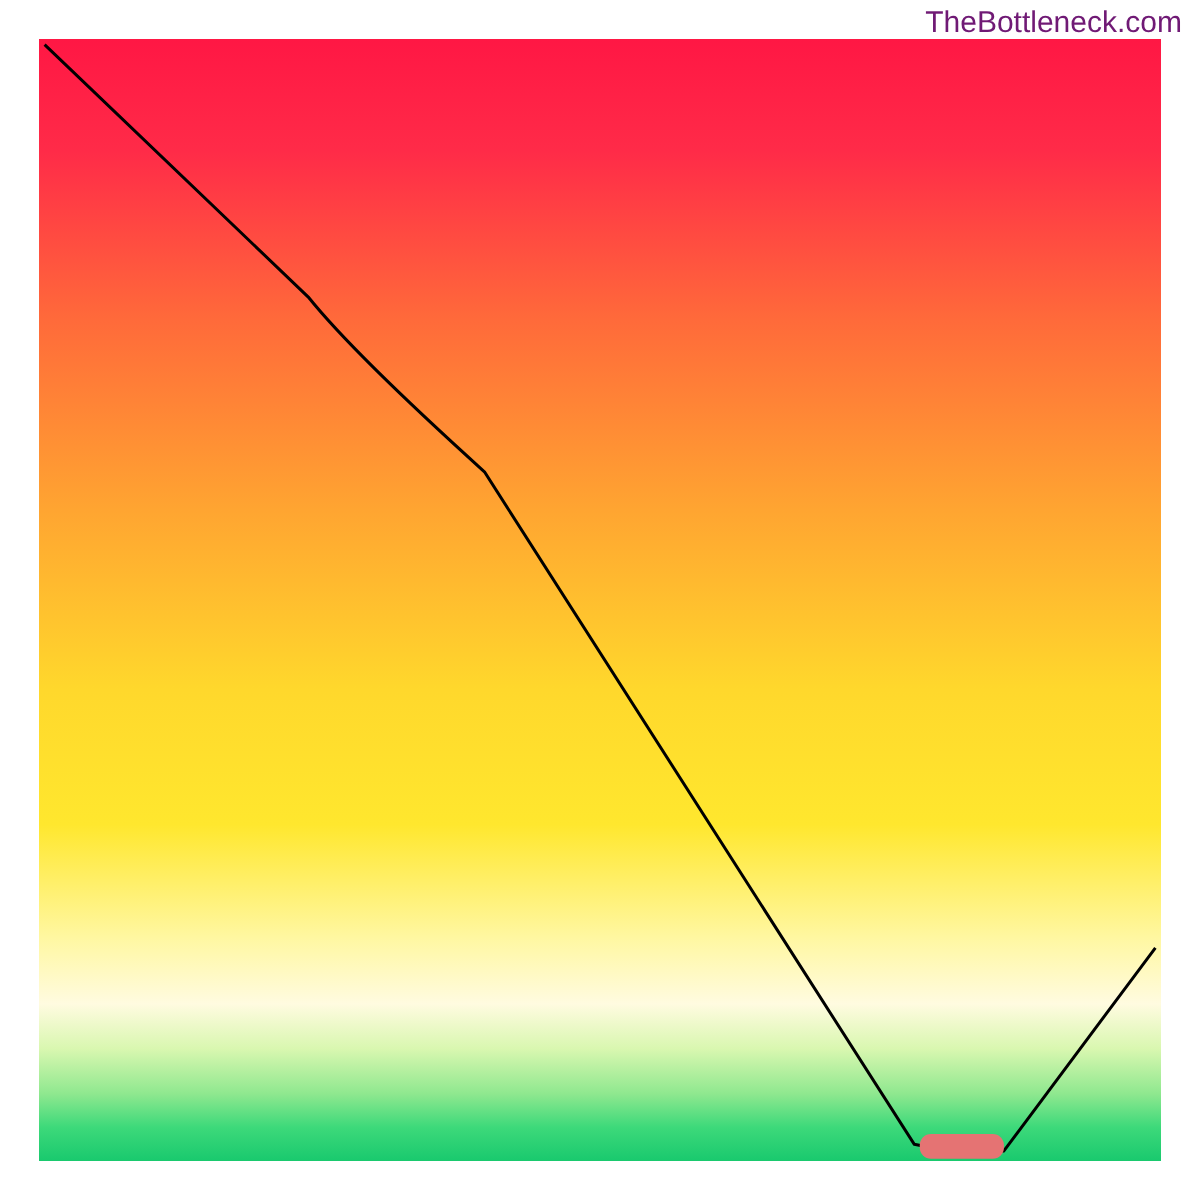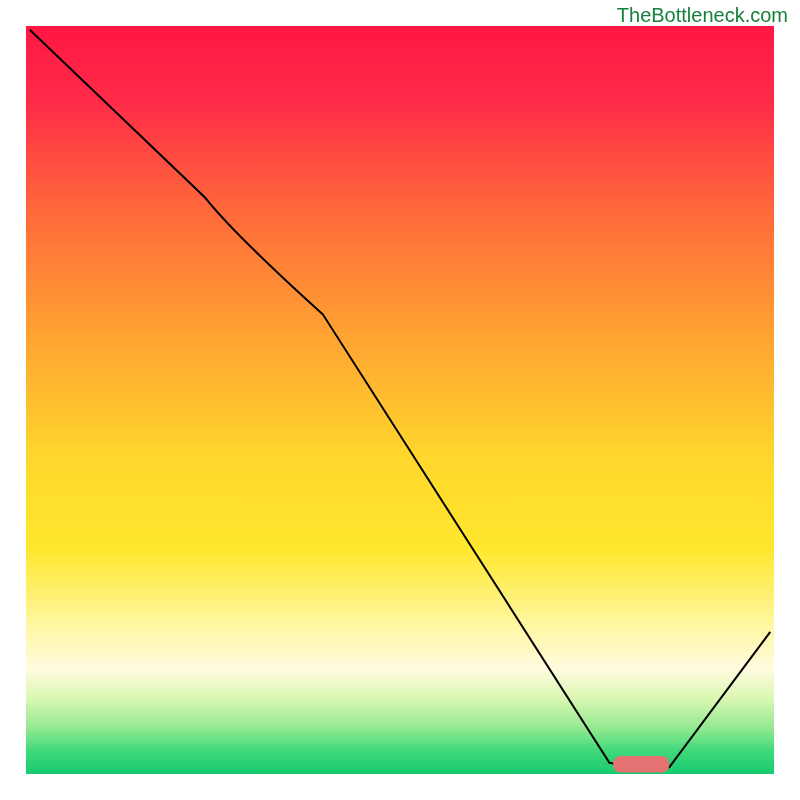--- a/index.html
+++ b/index.html
@@ -8,21 +8,21 @@
     width: 800px;
     height: 800px;
     position: relative;
     background: #fff;
     font-family: Arial, sans-serif;
   }
   .watermark {
     position: absolute;
     top: 4px;
     right: 12px;
-    color: #15803d;
+    color: #701a75;
     font-size: 20px;
     z-index: 10;
   }
   .plot-area {
     position: absolute;
     left: 26px;
     top: 26px;
     width: 748px;
     height: 748px;
   }

